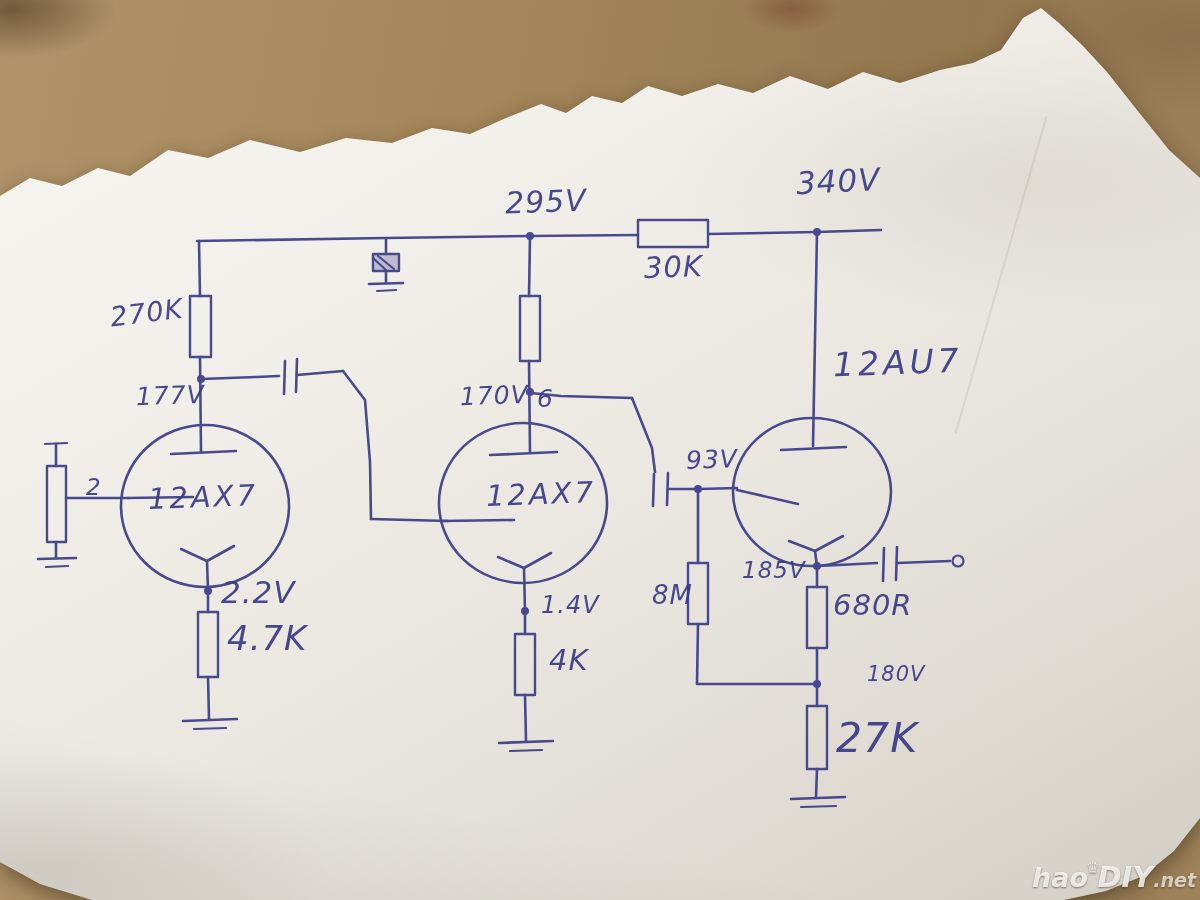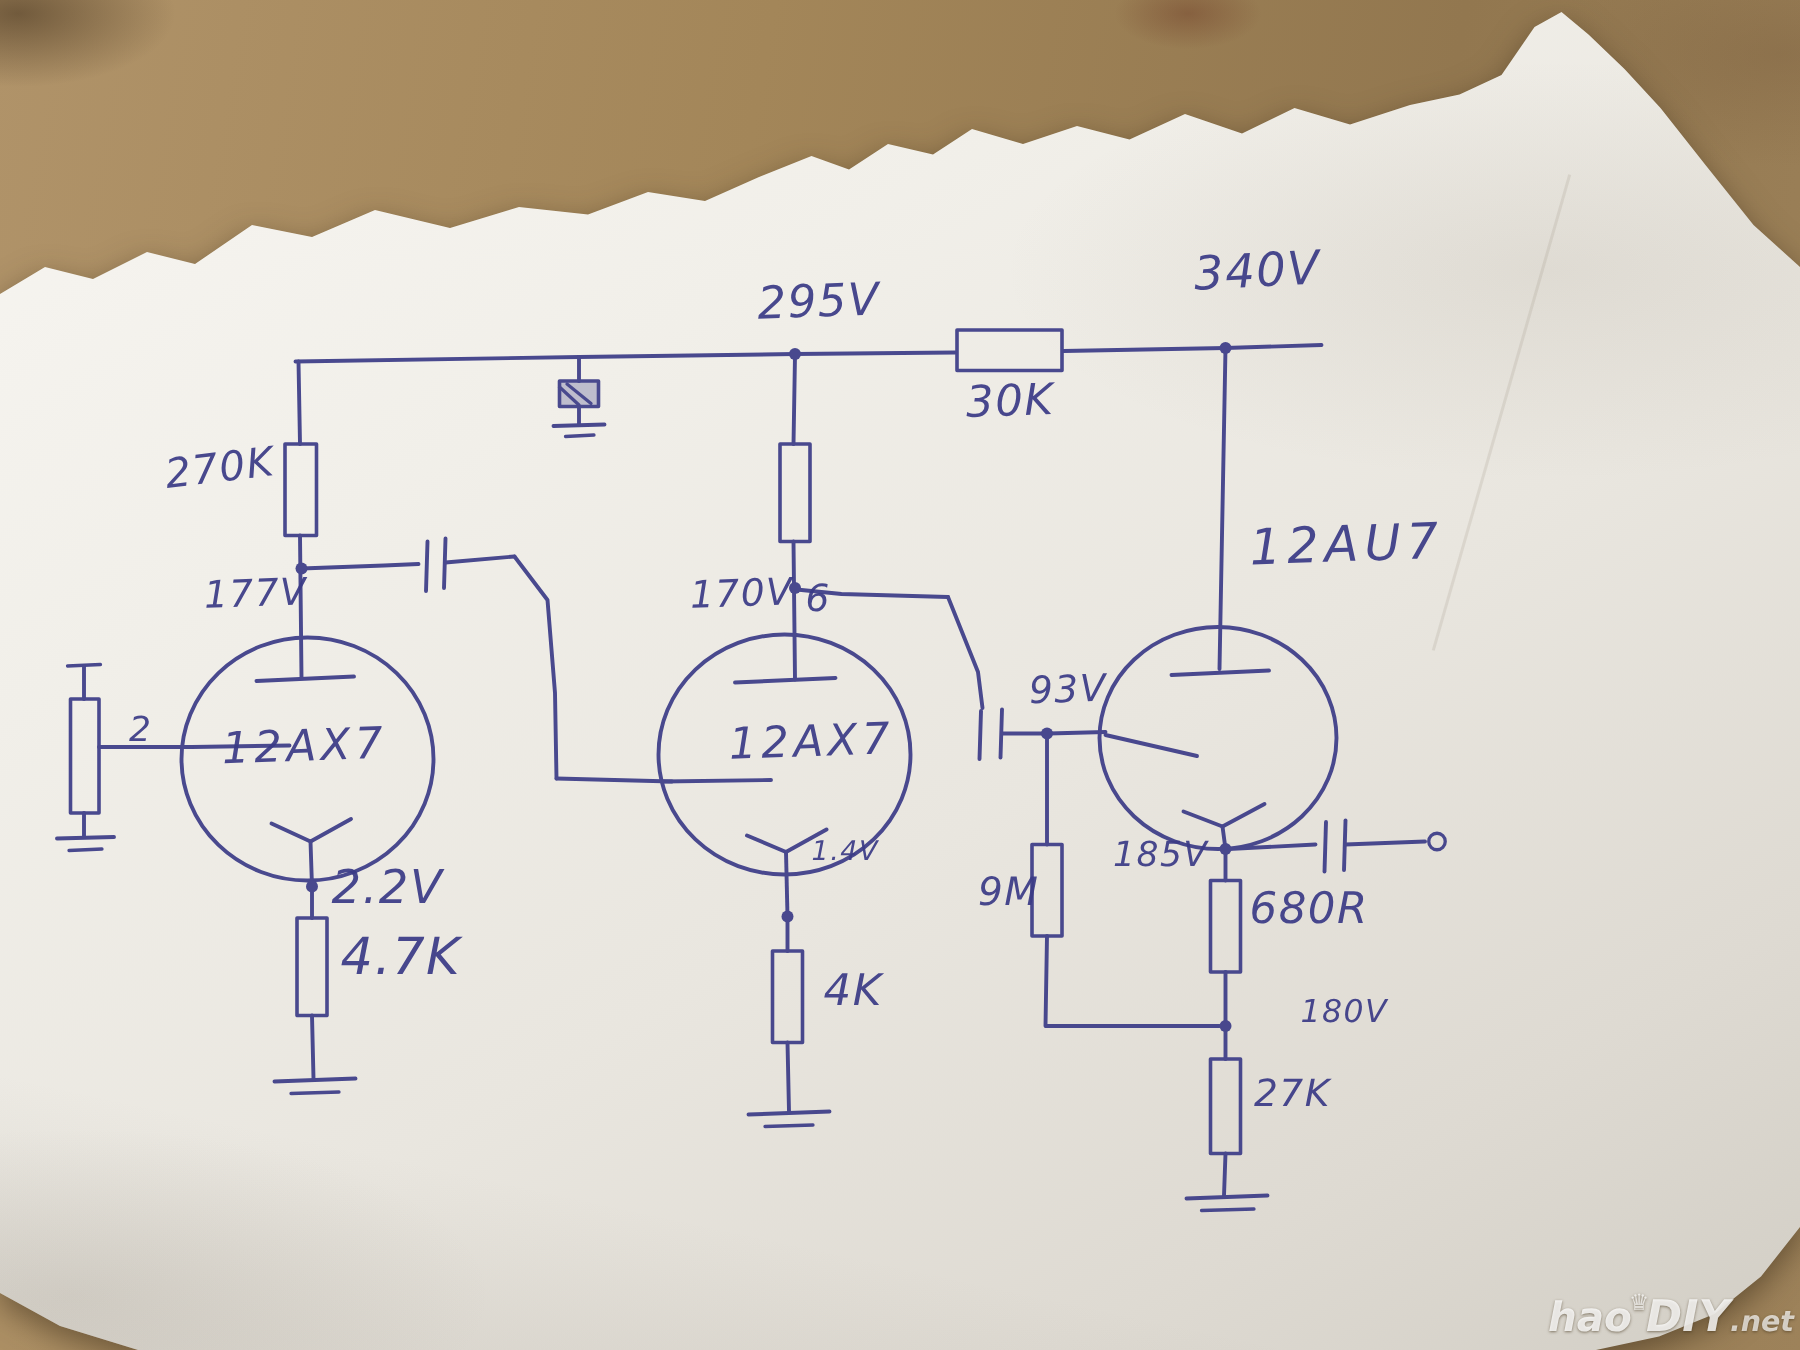--- a/index.html
+++ b/index.html
@@ -216,26 +216,26 @@
 <div class="lbl" style="left:110px;top:297px;font-size:27px;transform:rotate(-7deg)">270K</div>
 <div class="lbl" style="left:136px;top:381px;font-size:25px;transform:rotate(-2deg)">177V</div>
 <div class="lbl" style="left:148px;top:480px;font-size:29px;transform:rotate(-2deg);letter-spacing:3px">12AX7</div>
 <div class="lbl" style="left:86px;top:474px;font-size:23px">2</div>
 <div class="lbl" style="left:221px;top:574px;font-size:31px">2.2V</div>
 <div class="lbl" style="left:227px;top:618px;font-size:34px">4.7K</div>
 
 <div class="lbl" style="left:460px;top:381px;font-size:25px;transform:rotate(-2deg)">170V</div>
 <div class="lbl" style="left:537px;top:384px;font-size:25px">6</div>
 <div class="lbl" style="left:486px;top:477px;font-size:29px;transform:rotate(-2deg);letter-spacing:3px">12AX7</div>
-<div class="lbl" style="left:541px;top:557px;font-size:18px">1.4V</div>
+<div class="lbl" style="left:541px;top:591px;font-size:24px">1.4V</div>
 <div class="lbl" style="left:549px;top:643px;font-size:29px">4K</div>
 
 <div class="lbl" style="left:686px;top:445px;font-size:25px;transform:rotate(-2deg)">93V</div>
-<div class="lbl" style="left:652px;top:580px;font-size:26px">9M</div>
+<div class="lbl" style="left:652px;top:580px;font-size:26px">8M</div>
 <div class="lbl" style="left:833px;top:343px;font-size:33px;transform:rotate(-2deg);letter-spacing:4px">12AU7</div>
 <div class="lbl" style="left:742px;top:557px;font-size:23px">185V</div>
 <div class="lbl" style="left:833px;top:588px;font-size:29px">680R</div>
 <div class="lbl" style="left:867px;top:662px;font-size:21px">180V</div>
-<div class="lbl" style="left:836px;top:714px;font-size:25px">27K</div>
+<div class="lbl" style="left:836px;top:714px;font-size:41px">27K</div>
 
 <div class="watermark">
   <span class="wm-a">hao</span><span class="wm-crown">♛</span><span class="wm-b">DIY</span><span class="wm-c">.net</span>
 </div>
 
 </body></html>

